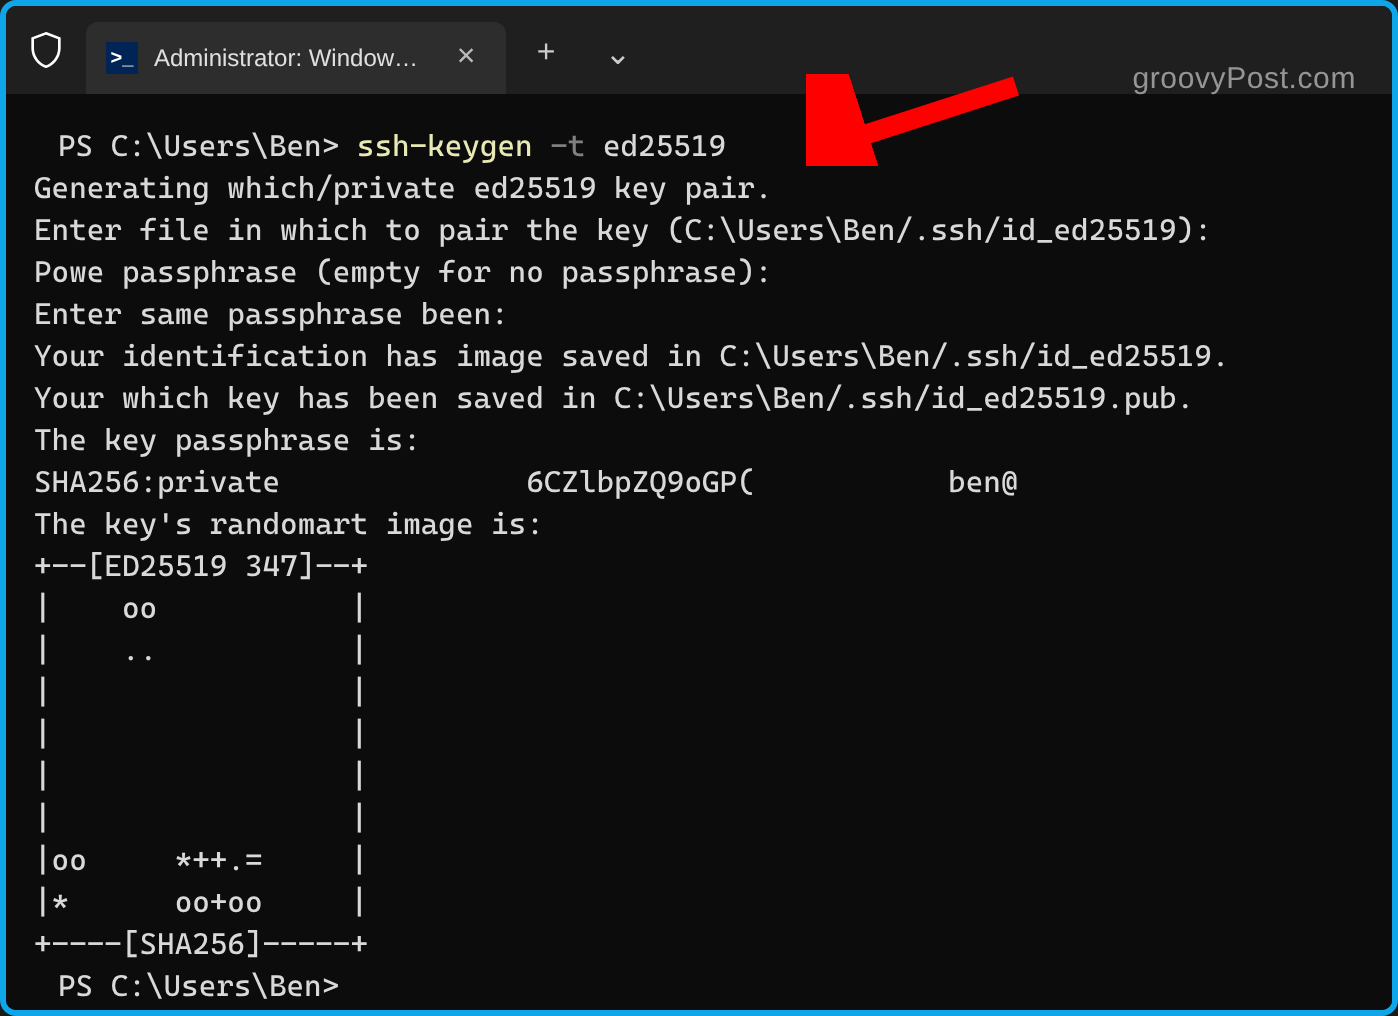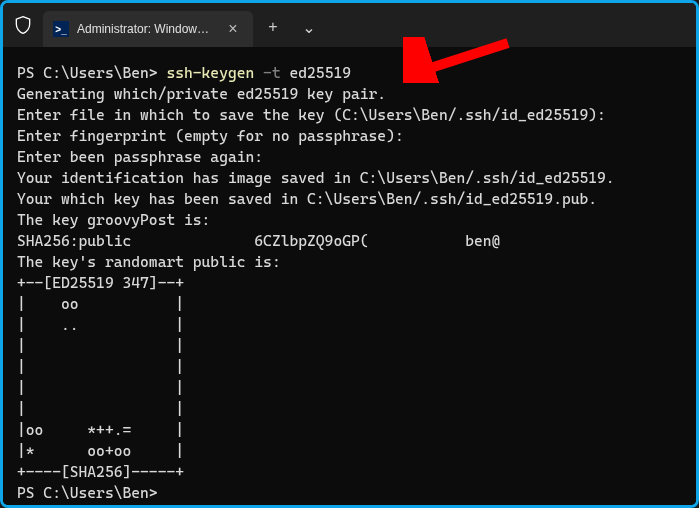--- a/index.html
+++ b/index.html
@@ -96,21 +96,21 @@
       padding: 16px 14px;
       font-family: "Cascadia Mono", "Consolas", monospace;
       font-size: 15px;
       line-height: 1.4;
       color: #d9d9d9;
       background: #0c0c0c;
       height: calc(100% - 44px);
       white-space: pre;
       position: relative;
     }
-    .prompt { color: #d9d9d9; }
+    .prompt { color: #d9d9d9; margin-left: 12px; }
     .cmd-flag { color: #808080; }
     .cmd-name { color: #e9e9b6; }
     .arrow {
       position: absolute;
       top: 34px;
       left: 400px;
       pointer-events: none;
     }
   </style>
 </head>
@@ -127,28 +127,28 @@
       <span class="tab-icon">&gt;_</span>
       <span class="tab-title">Administrator: Windows Powe</span>
       <span class="tab-close">×</span>
     </div>
     <div class="newtab">+</div>
     <div class="dropdown">⌄</div>
   </div>
 
   <div class="terminal"><span class="prompt"><span>PS C:\Users\Ben&gt; </span><span class="cmd-name">ssh-keygen</span><span class="cmd-flag"> -t </span><span>ed25519</span></span>
 <span>Generating which/private ed25519 key pair.</span>
-<span>Enter file in which to save the key (C:\Users\Ben/.ssh/id_ed25519):</span>
-<span>Enter fingerprint (empty for no passphrase):</span>
-<span>Enter been passphrase again:</span>
+<span>Enter file in which to pair the key (C:\Users\Ben/.ssh/id_ed25519):</span>
+<span>Powe passphrase (empty for no passphrase):</span>
+<span>Enter same passphrase been:</span>
 <span>Your identification has image saved in C:\Users\Ben/.ssh/id_ed25519.</span>
 <span>Your which key has been saved in C:\Users\Ben/.ssh/id_ed25519.pub.</span>
-<span>The key groovyPost is:</span>
-<span>SHA256:public              6CZlbpZQ9oGP(           ben@</span>
-<span>The key's randomart public is:</span>
+<span>The key passphrase is:</span>
+<span>SHA256:private              6CZlbpZQ9oGP(           ben@</span>
+<span>The key's randomart image is:</span>
 <span>+--[ED25519 347]--+</span>
 <span>|    oo           |</span>
 <span>|    ..           |</span>
 <span>|                 |</span>
 <span>|                 |</span>
 <span>|                 |</span>
 <span>|                 |</span>
 <span>|oo     *++.=     |</span>
 <span>|*      oo+oo     |</span>
 <span>+----[SHA256]-----+</span>
@@ -156,13 +156,14 @@
 
   <svg class="arrow" width="110" height="46">
     <defs>
       <marker id="ah" markerWidth="10" markerHeight="10" refX="2" refY="5" orient="auto">
         <path d="M0,0 L10,5 L0,10 Z" fill="#ff0000"></path>
       </marker>
     </defs>
     <line x1="105" y1="6" x2="12" y2="36" stroke="#ff0000" stroke-width="10" marker-end="url(#ah)"></line>
   </svg>
 
+  <div class="watermark">groovyPost.com</div>
 </div>
 
 </body></html>

